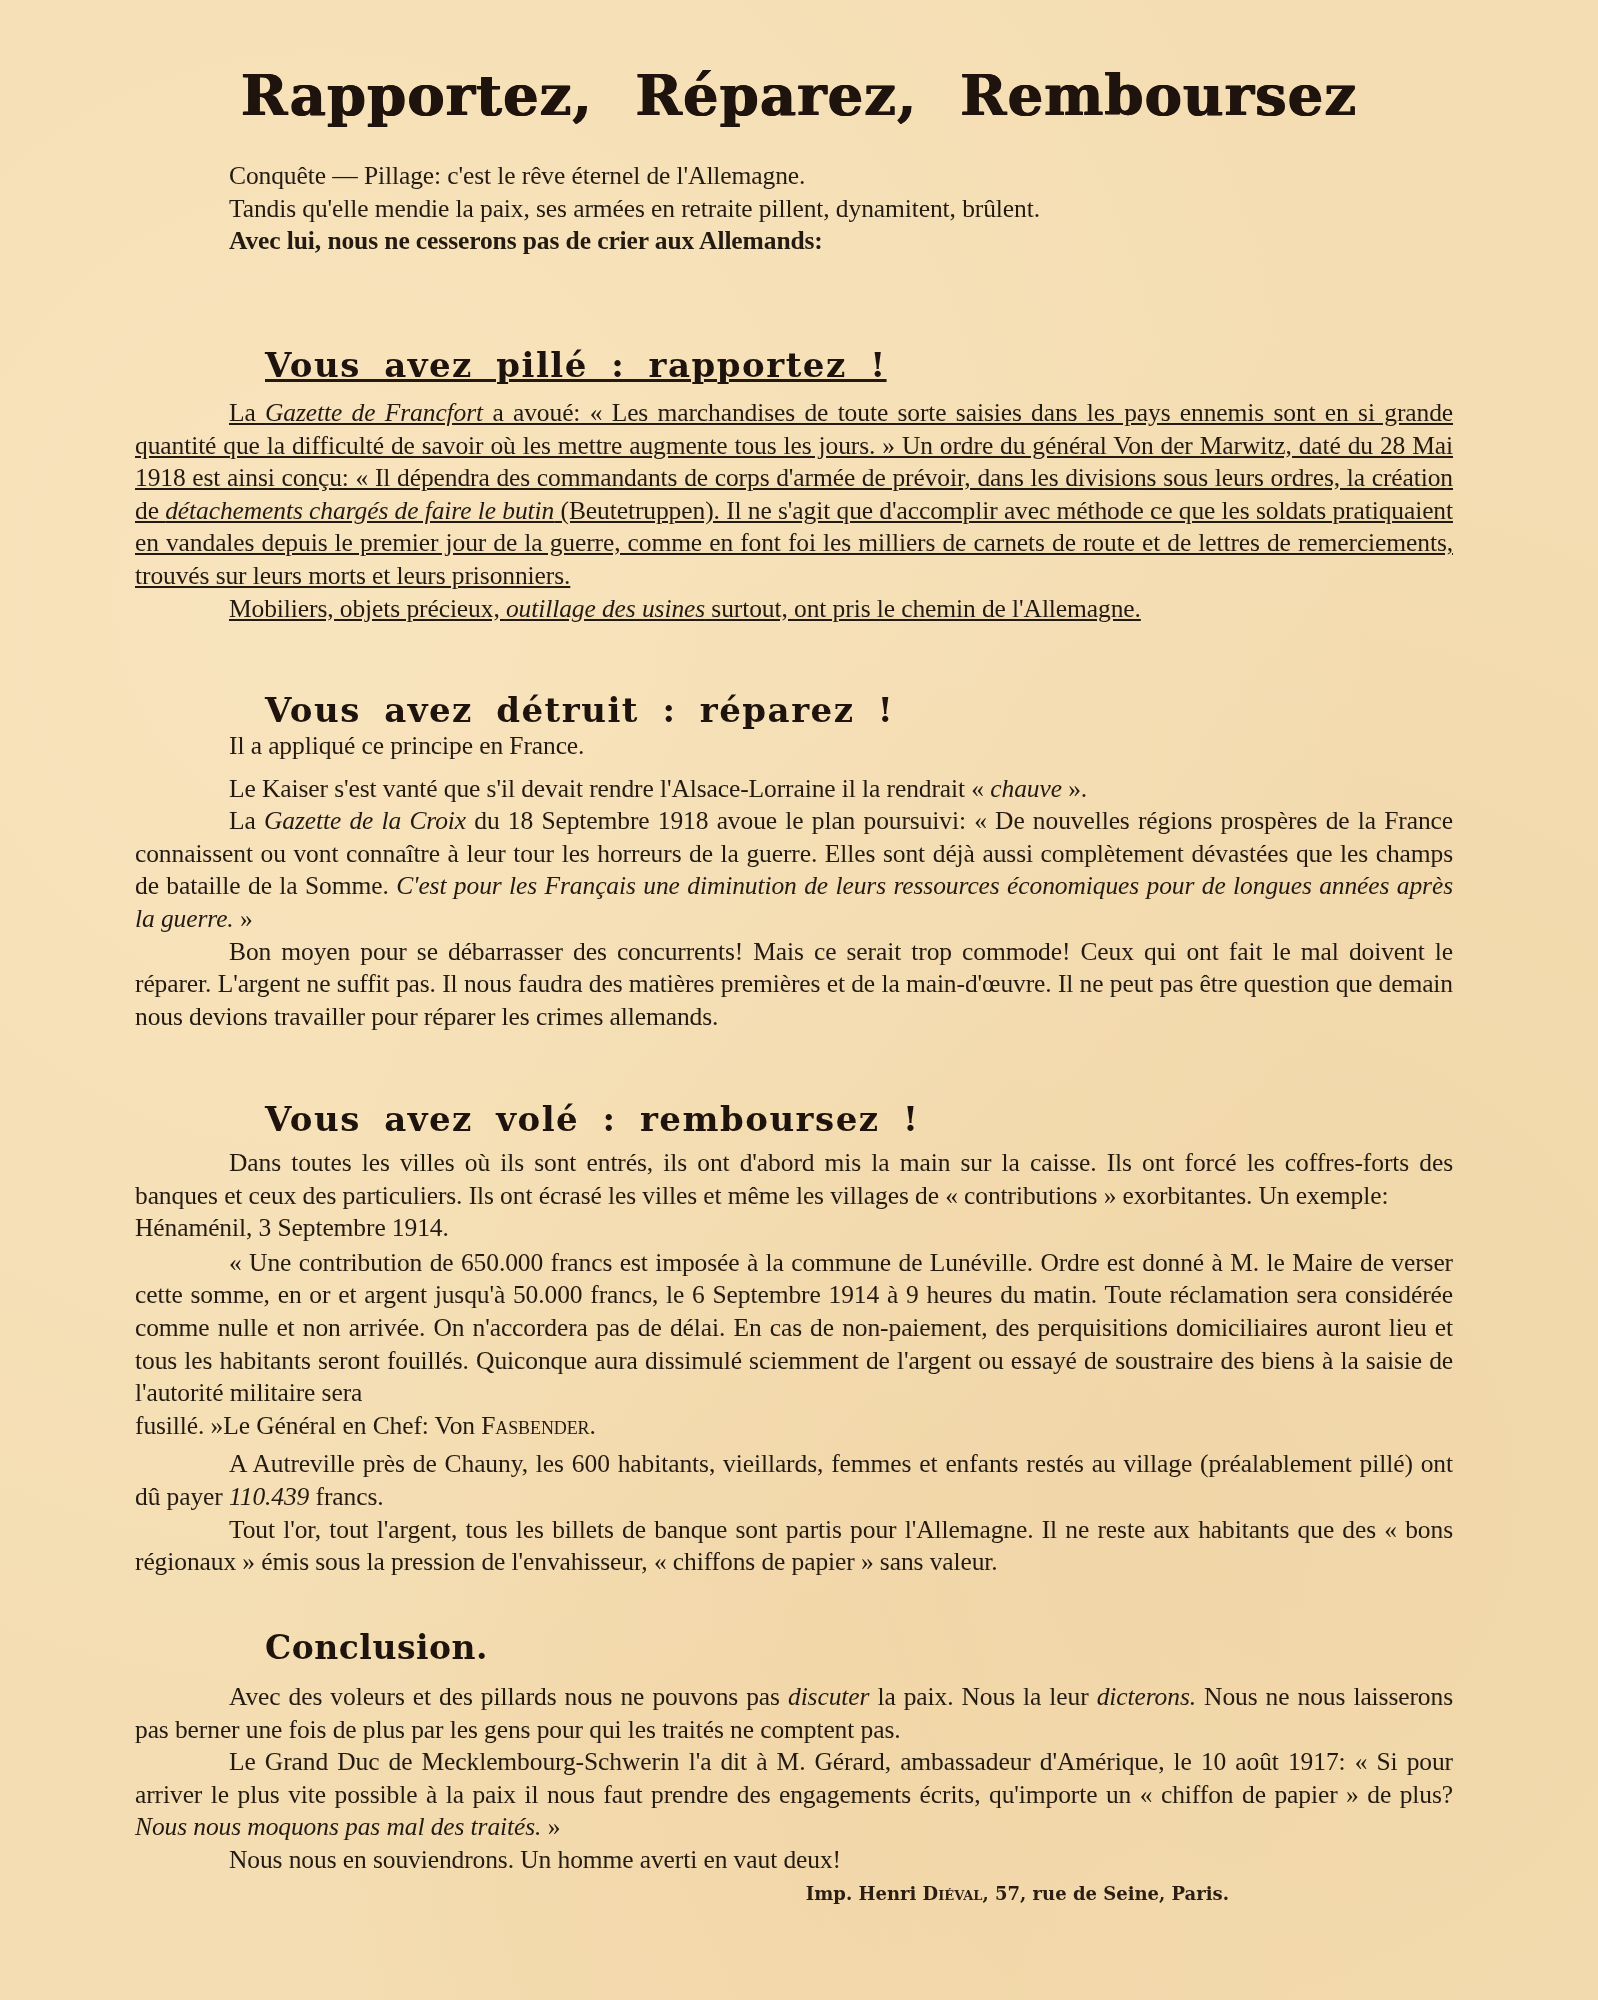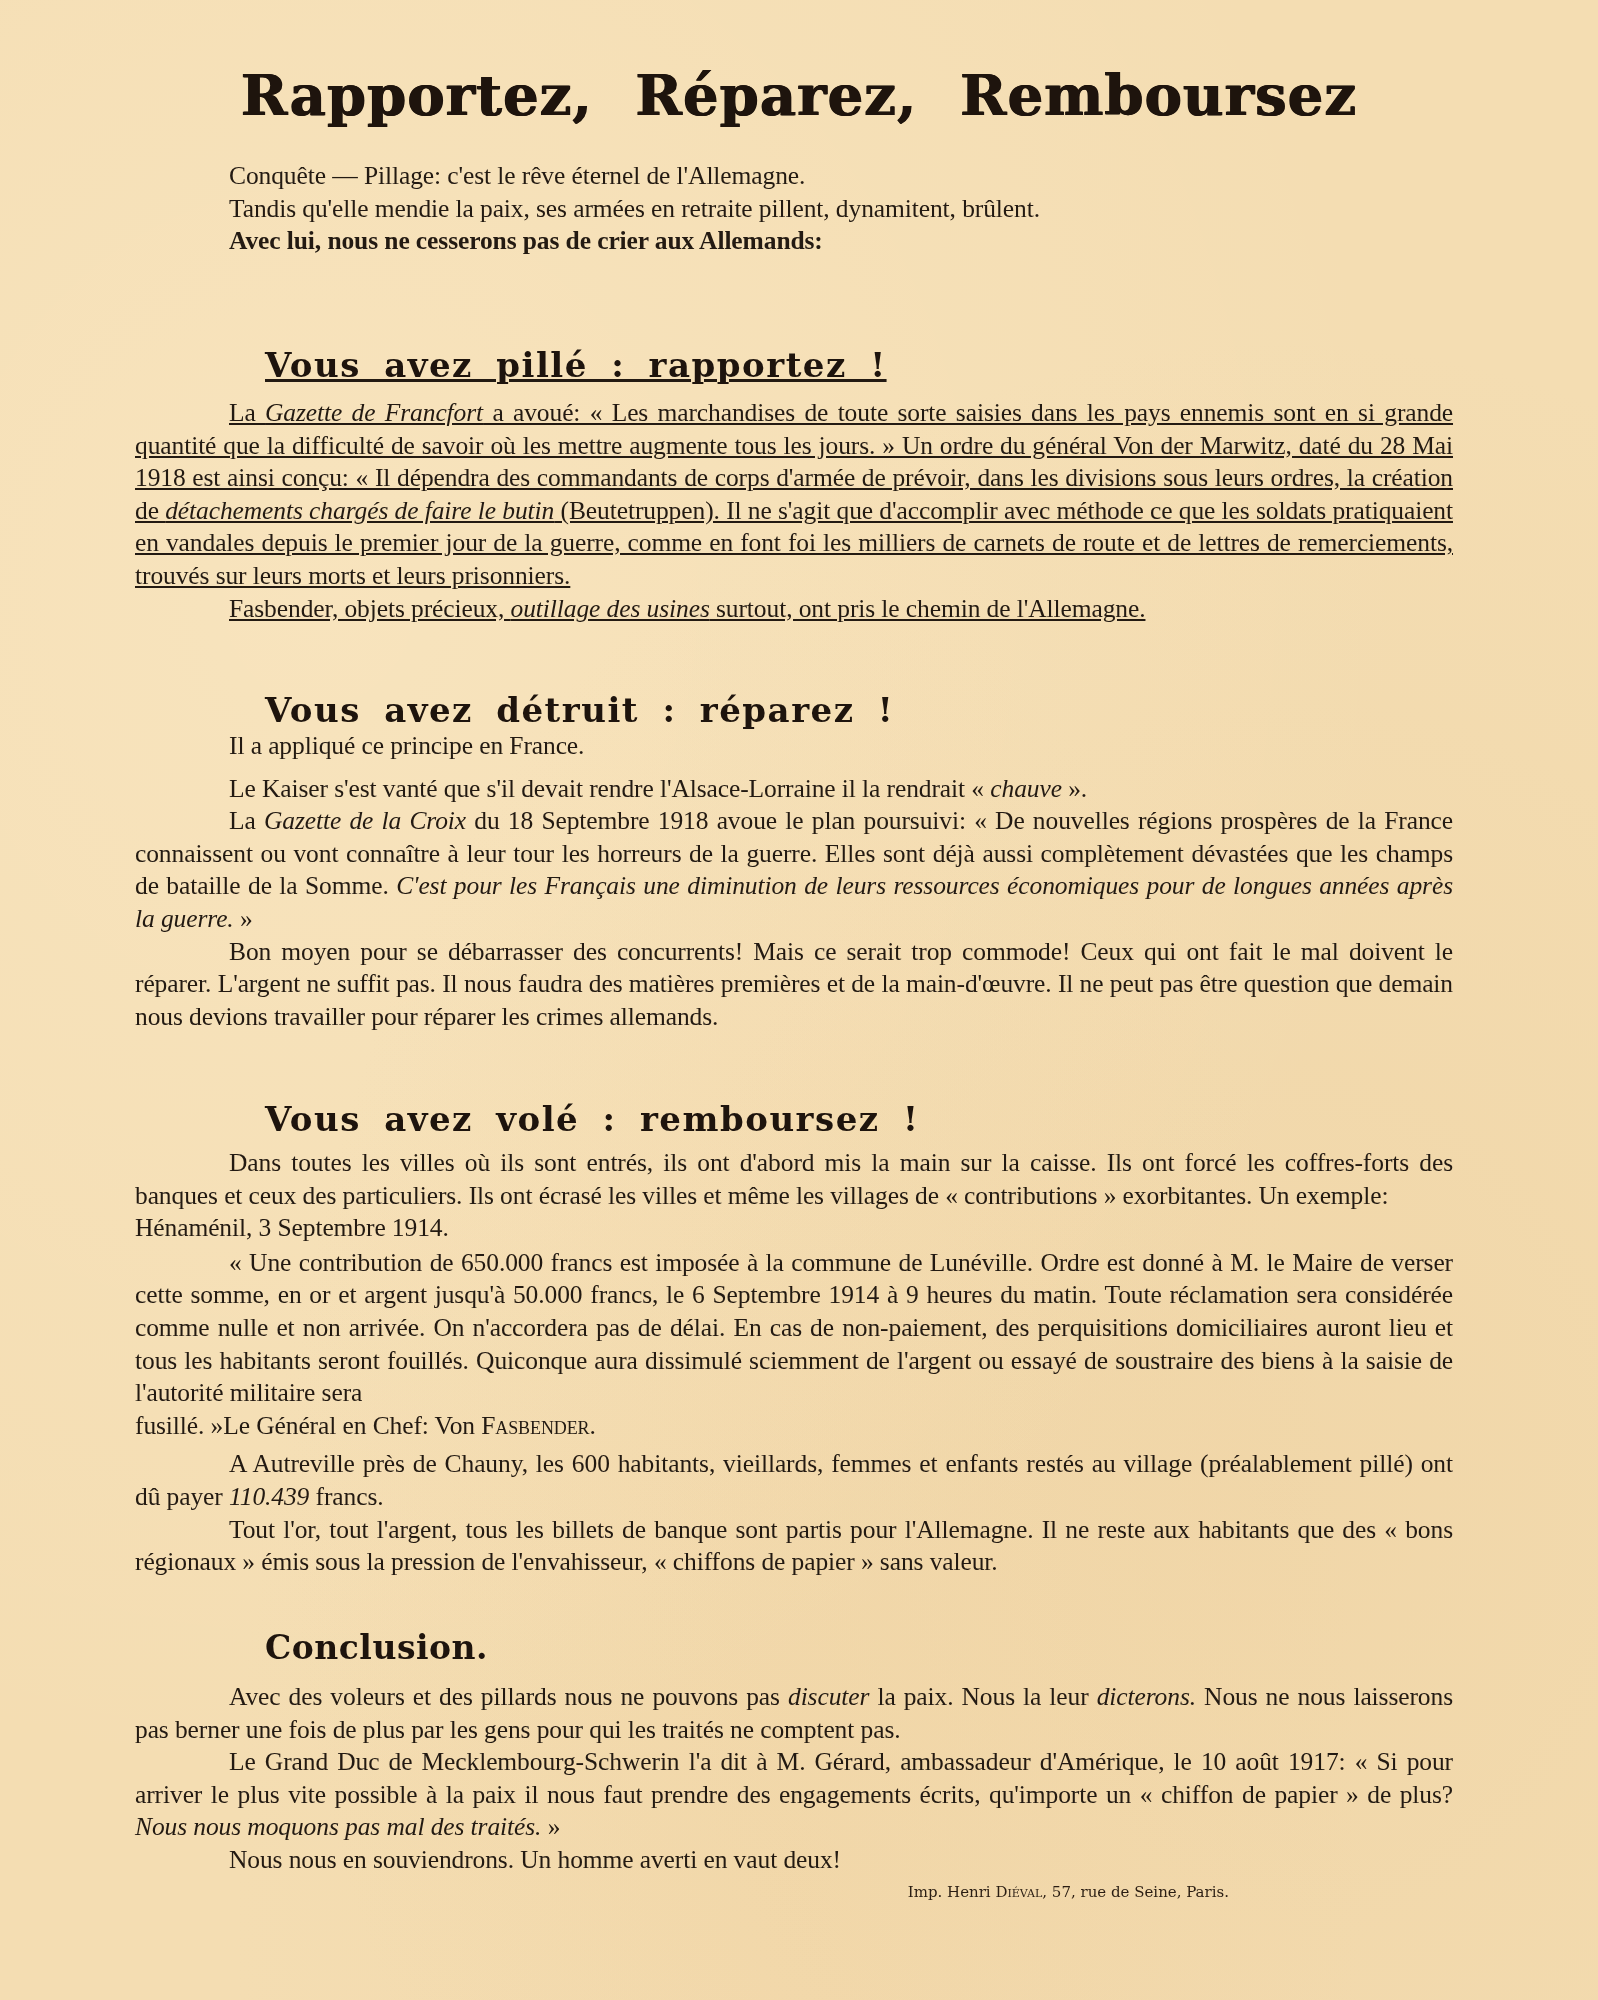--- a/index.html
+++ b/index.html
@@ -33,41 +33,41 @@
     color: #1e140d;
   }
   .h.concl { font-size: 33px; letter-spacing: 0.5px; }
   .right { text-align: right; padding-right: 88px; }
   .sig { display: flex; }
   .sig span.s { padding-right: 50px; }
   .sc { font-variant: small-caps; }
   i, .it { font-style: italic; }
   .imprint {
     position: absolute; right: 165px; top: 1883px;
-    font-family: "DejaVu Serif", serif; font-weight: normal; font-size: 15px;
+    font-family: "DejaVu Serif", serif; font-weight: bold; font-size: 18px;
     color: #2a1d12;
   }
 </style>
 </head>
 <body>
 
 <div class="page">
 
   <div class="title">Rapportez, Réparez, Remboursez</div>
 
   <div class="block" style="top:160px;">
     <p class="p ind">Conquête — Pillage: c'est le rêve éternel de l'Allemagne.</p>
     <p class="p ind">Tandis qu'elle mendie la paix, ses armées en retraite pillent, dynamitent, brûlent.</p>
     <p class="p ind" style="font-weight:bold;">Avec lui, nous ne cesserons pas de crier aux Allemands:</p>
   </div>
 
   <div class="block" style="top:345px;text-decoration:underline;">
     <p class="h">Vous avez pillé : rapportez !</p>
     <p class="p ind" style="margin-top:12px;"><span>La </span><i>Gazette de Francfort</i><span> a avoué: « Les marchandises de toute sorte saisies dans les pays ennemis sont en si grande quantité que la difficulté de savoir où les mettre augmente tous les jours. » Un ordre du général Von der Marwitz, daté du 28 Mai 1918 est ainsi conçu: « Il dépendra des commandants de corps d'armée de prévoir, dans les divisions sous leurs ordres, la création de </span><i>détachements chargés de faire le butin</i><span> (Beutetruppen). Il ne s'agit que d'accomplir avec méthode ce que les soldats pratiquaient en vandales depuis le premier jour de la guerre, comme en font foi les milliers de carnets de route et de lettres de remerciements, trouvés sur leurs morts et leurs prisonniers.</span></p>
-    <p class="p ind"><span>Fasbender, objets précieux, </span><i>outillage des usines</i><span> surtout, ont pris le chemin de l'Allemagne.</span></p>
+    <p class="p ind"><span>Mobiliers, objets précieux, </span><i>outillage des usines</i><span> surtout, ont pris le chemin de l'Allemagne.</span></p>
   </div>
 
   <div class="block" style="top:690px;">
     <p class="h">Vous avez détruit : réparez !</p>
     <p class="p ind">Il a appliqué ce principe en France.</p>
     <p class="p ind" style="margin-top:10px;"><span>Le Kaiser s'est vanté que s'il devait rendre l'Alsace-Lorraine il la rendrait « </span><i>chauve</i><span> ».</span></p>
     <p class="p ind"><span>La </span><i>Gazette de la Croix</i><span> du 18 Septembre 1918 avoue le plan poursuivi: « De nouvelles régions prospères de la France connaissent ou vont connaître à leur tour les horreurs de la guerre. Elles sont déjà aussi complètement dévastées que les champs de bataille de la Somme. </span><i>C'est pour les Français une diminution de leurs ressources économiques pour de longues années après la guerre.</i><span> »</span></p>
     <p class="p ind">Bon moyen pour se débarrasser des concurrents! Mais ce serait trop commode! Ceux qui ont fait le mal doivent le réparer. L'argent ne suffit pas. Il nous faudra des matières premières et de la main-d'œuvre. Il ne peut pas être question que demain nous devions travailler pour réparer les crimes allemands.</p>
   </div>
 

